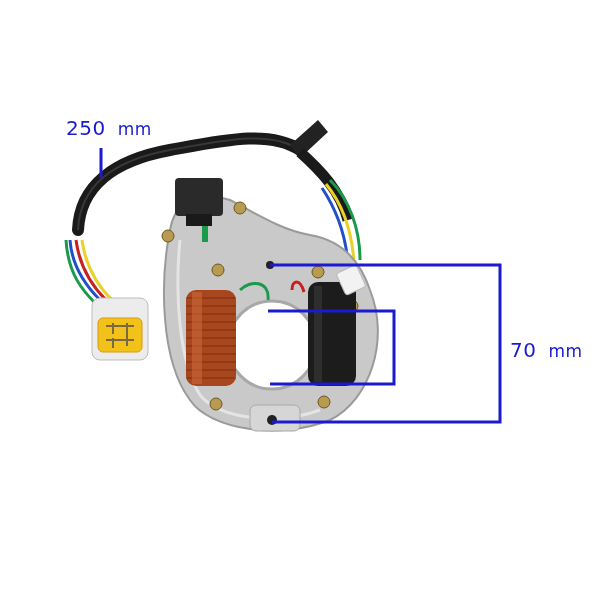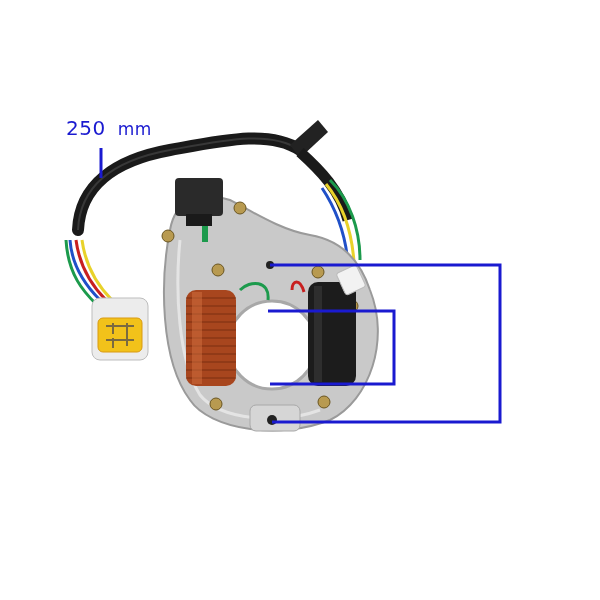--- a/index.html
+++ b/index.html
@@ -108,13 +108,16 @@
       <polyline points="268,311 394,311 394,384 270,384"></polyline>
       <polyline points="270,265 500,265 500,422 272,422"></polyline>
     </g>
   </svg>
 
   <div class="label" style="left:66px; top:116px;">
     <span>250</span><span class="unit">mm</span>
   </div>
 
 
+  <div class="label" style="left:510px; top:338px;">
+    <span>70</span><span class="unit">mm</span>
+  </div>
 </div>
 
 </body></html>

